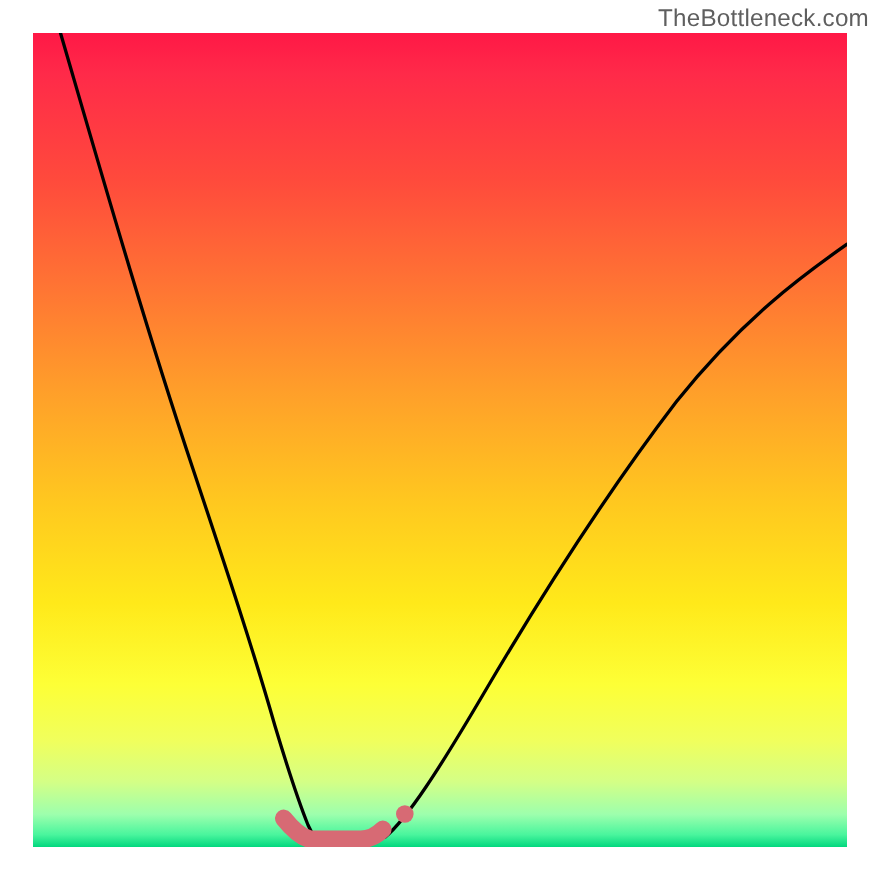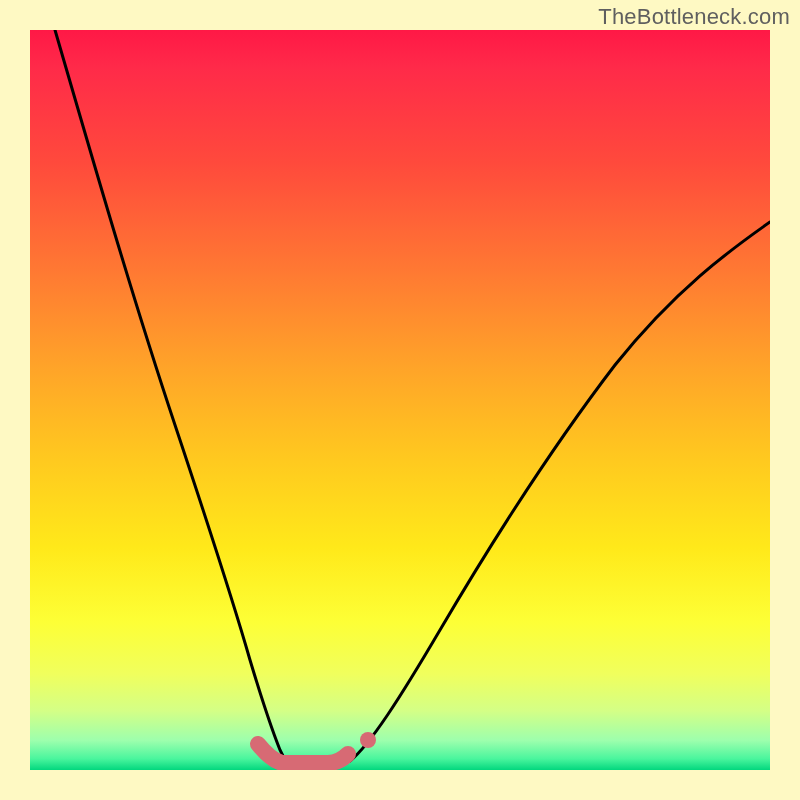--- a/index.html
+++ b/index.html
@@ -10,21 +10,21 @@
     background: #000000;
     overflow: hidden;
     font-family: Arial, Helvetica, sans-serif;
   }
   .frame {
     position: absolute;
     top: 0;
     left: 0;
     width: 800px;
     height: 800px;
-    background: #fef9c3;
+    background: #ffffff;
   }
   .plot-area {
     position: absolute;
     left: 30px;
     top: 30px;
     width: 740px;
     height: 740px;
     background: linear-gradient(
       to bottom,
       #ff1846 0%,

